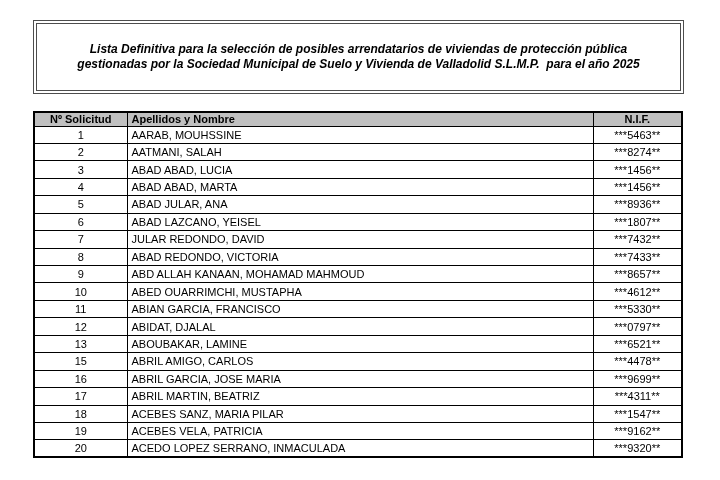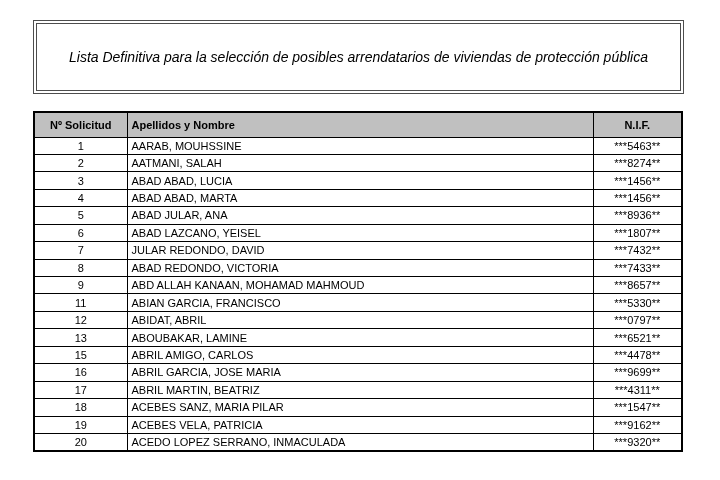--- a/index.html
+++ b/index.html
@@ -26,22 +26,22 @@
     position: absolute;
     left: 33px; top: 20px;
     width: 651px; height: 74px;
     border: 4px double var(--title-border);
     display: flex;
     flex-direction: column;
     align-items: center;
     justify-content: center;
   }
   .title-line {
-    font-size: 14px;
-    font-weight: normal;
+    font-size: 12px;
+    font-weight: bold;
     font-style: italic;
     line-height: 15px;
     text-align: center;
     white-space: pre-wrap;
   }
   table.applicants {
     position: absolute;
     left: 33px; top: 111px;
     width: 648px;
     border-collapse: collapse;
@@ -52,34 +52,35 @@
     border: 1px solid var(--table-border);
     font-size: 11px;
     padding: 0;
     overflow: hidden;
     white-space: nowrap;
     vertical-align: middle;
   }
   .applicants thead th {
     background: var(--header-bg);
     font-weight: bold;
-    height: 25px;
+    height: 14px;
   }
   .applicants tbody td { height: 17.45px; background: #ffffff; }
   .col-id   { text-align: center; }
   .col-name { text-align: left; padding-left: 4px !important; }
   .col-nif  { text-align: center; }
 </style>
 </head>
 <body>
 
 <div class="page">
 
   <div class="title-box">
     <div class="title-line">Lista Definitiva para la selección de posibles arrendatarios de viviendas de protección pública</div>
+    <div class="title-line">gestionadas por la Sociedad Municipal de Suelo y Vivienda de Valladolid S.L.M.P.  para el año 2025</div>
   </div>
 
   <table class="applicants">
     <colgroup>
       <col style="width:93px">
       <col style="width:466px">
       <col style="width:89px">
     </colgroup>
     <thead>
       <tr>
@@ -128,27 +129,32 @@
       <td class="col-id">8</td>
       <td class="col-name">ABAD REDONDO, VICTORIA</td>
       <td class="col-nif">***7433**</td>
     </tr>
         <tr>
       <td class="col-id">9</td>
       <td class="col-name">ABD ALLAH KANAAN, MOHAMAD MAHMOUD</td>
       <td class="col-nif">***8657**</td>
     </tr>
         <tr>
+      <td class="col-id">10</td>
+      <td class="col-name">ABED OUARRIMCHI, MUSTAPHA</td>
+      <td class="col-nif">***4612**</td>
+    </tr>
+        <tr>
       <td class="col-id">11</td>
       <td class="col-name">ABIAN GARCIA, FRANCISCO</td>
       <td class="col-nif">***5330**</td>
     </tr>
         <tr>
       <td class="col-id">12</td>
-      <td class="col-name">ABIDAT, ABRIL</td>
+      <td class="col-name">ABIDAT, DJALAL</td>
       <td class="col-nif">***0797**</td>
     </tr>
         <tr>
       <td class="col-id">13</td>
       <td class="col-name">ABOUBAKAR, LAMINE</td>
       <td class="col-nif">***6521**</td>
     </tr>
         <tr>
       <td class="col-id">15</td>
       <td class="col-name">ABRIL AMIGO, CARLOS</td>

